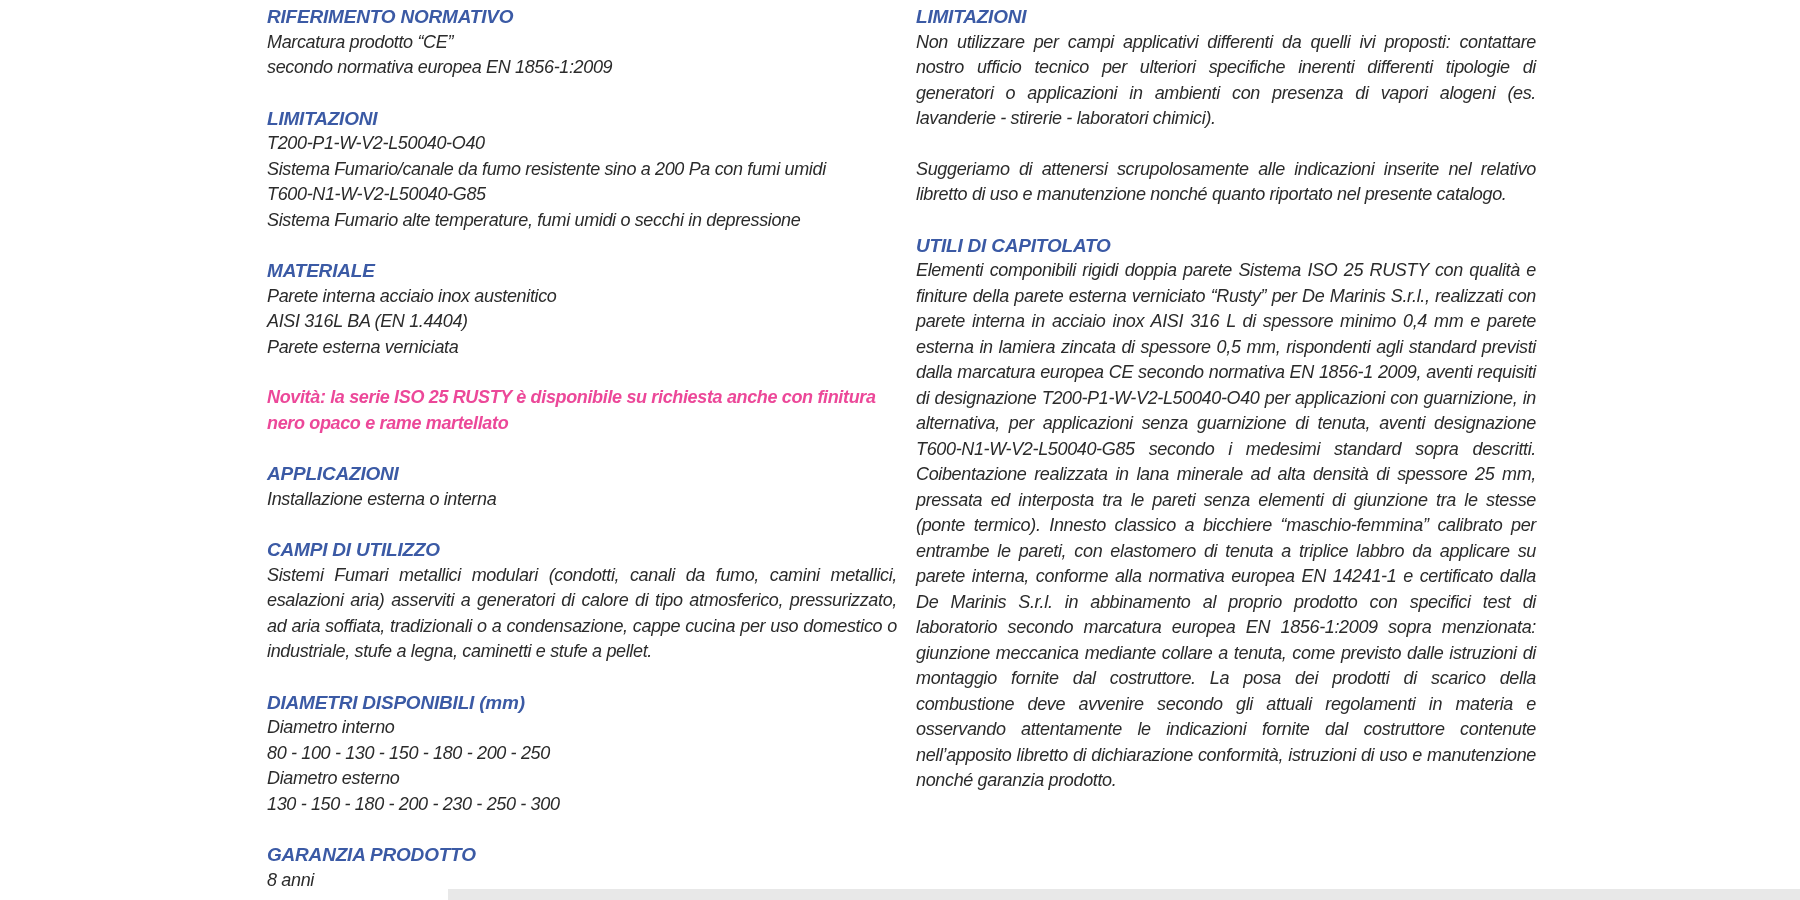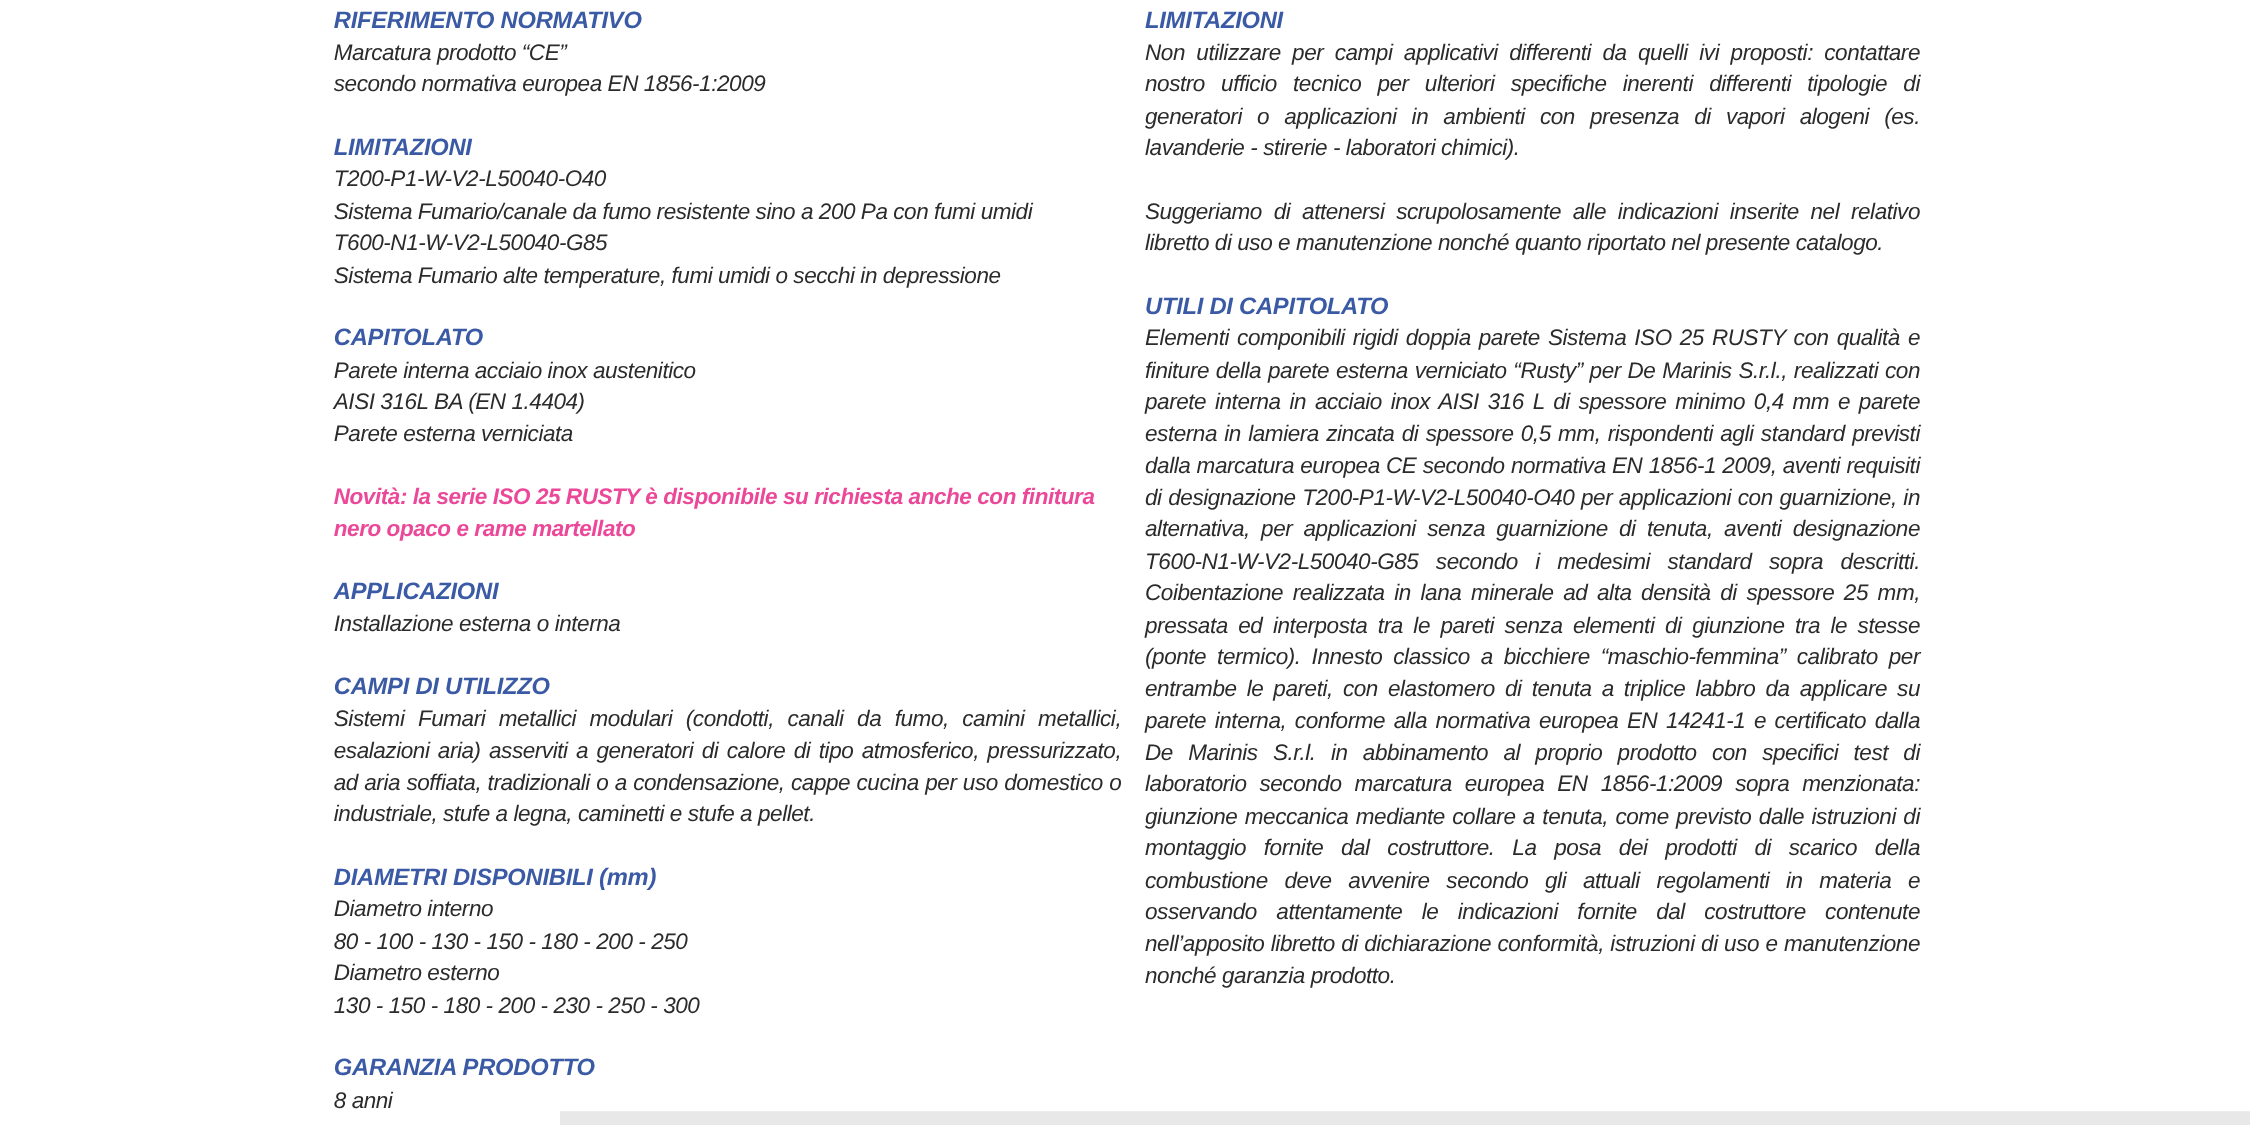--- a/index.html
+++ b/index.html
@@ -65,21 +65,21 @@
 
   <div class="section">
     <div class="sec-heading">LIMITAZIONI</div>
     <div class="sec-line">T200-P1-W-V2-L50040-O40</div>
     <div class="sec-line">Sistema Fumario/canale da fumo resistente sino a 200 Pa con fumi umidi</div>
     <div class="sec-line">T600-N1-W-V2-L50040-G85</div>
     <div class="sec-line">Sistema Fumario alte temperature, fumi umidi o secchi in depressione</div>
   </div>
 
   <div class="section">
-    <div class="sec-heading">CAPITOLATO</div>
+    <div class="sec-heading">MATERIALE</div>
     <div class="sec-line">Parete interna acciaio inox austenitico</div>
     <div class="sec-line">AISI 316L BA (EN 1.4404)</div>
     <div class="sec-line">Parete esterna verniciata</div>
   </div>
 
   <div class="section">
     <div class="note">Novità: la serie ISO 25 RUSTY è disponibile su richiesta anche con finitura nero opaco e rame martellato</div>
   </div>
 
   <div class="section">

